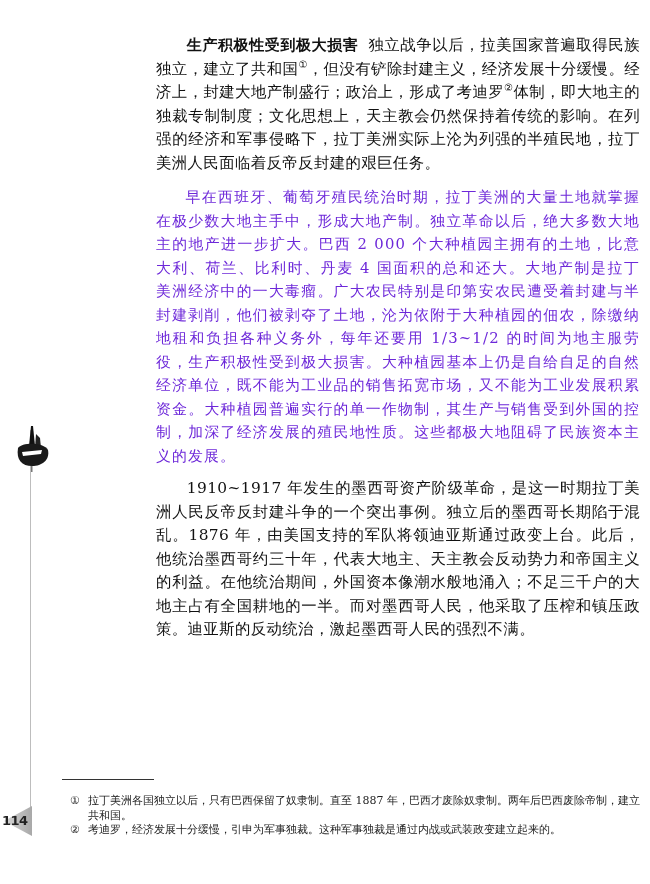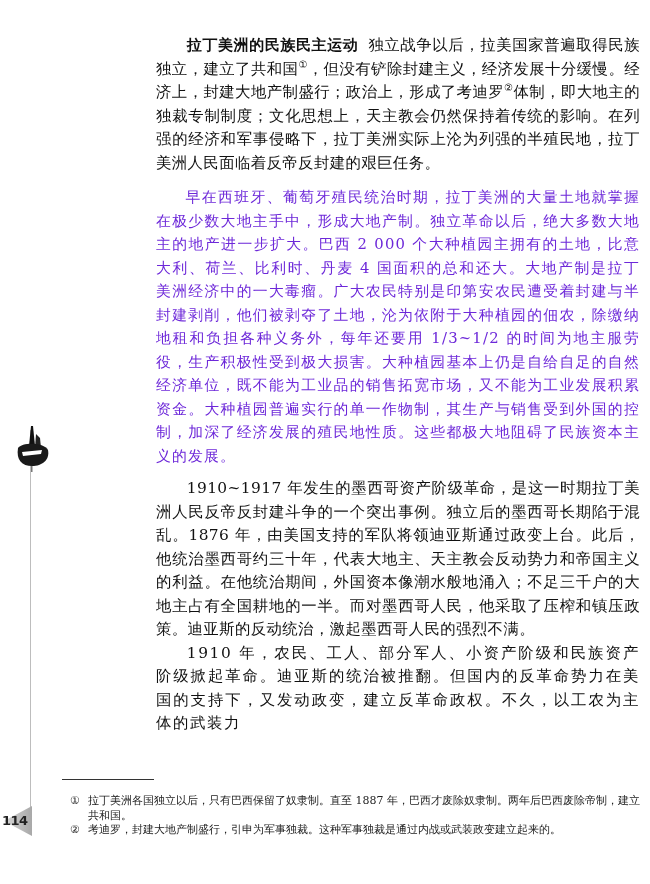--- a/index.html
+++ b/index.html
@@ -47,39 +47,38 @@
   <path d="M4,28 C8,22 30,22 34,30 C36,40 28,46 18,46 C8,46 2,40 4,28 Z" fill="#1a1a1a"></path>
   <path d="M8,32 L28,30 L27,34 L9,36 Z" fill="#fff"></path>
   <rect x="17" y="46" width="1.5" height="6" fill="#777"></rect>
 </svg>
 
 <div class="page-tab"></div>
 <div class="page-num">114</div>
 
 <div class="content">
   <p class="para indent">
-    <span class="heading">拉丁美洲的民族民主运动</span><span>独立战争以后，拉美国家普遍取得民族独立，建立了共和国</span><sup>①</sup><span>，但没有铲除封建主义，经济发展十分缓慢。经济上，封建大地产制盛行；政治上，形成了考迪罗</span><sup>②</sup><span>体制，即大地主的独裁专制制度；文化思想上，天主教会仍然保持着传统的影响。在列强的经济和军事侵略下，拉丁美洲实际上沦为列强的半殖民地，拉丁美洲人民面临着反帝反封建的艰巨任务。</span>
+    <span class="heading">生产积极性受到极大损害</span><span>独立战争以后，拉美国家普遍取得民族独立，建立了共和国</span><sup>①</sup><span>，但没有铲除封建主义，经济发展十分缓慢。经济上，封建大地产制盛行；政治上，形成了考迪罗</span><sup>②</sup><span>体制，即大地主的独裁专制制度；文化思想上，天主教会仍然保持着传统的影响。在列强的经济和军事侵略下，拉丁美洲实际上沦为列强的半殖民地，拉丁美洲人民面临着反帝反封建的艰巨任务。</span>
   </p>
 
   <div class="gap"></div>
 
   <div class="quote-block">
     <p class="para indent">早在西班牙、葡萄牙殖民统治时期，拉丁美洲的大量土地就掌握在极少数大地主手中，形成大地产制。独立革命以后，绝大多数大地主的地产进一步扩大。巴西 2 000 个大种植园主拥有的土地，比意大利、荷兰、比利时、丹麦 4 国面积的总和还大。大地产制是拉丁美洲经济中的一大毒瘤。广大农民特别是印第安农民遭受着封建与半封建剥削，他们被剥夺了土地，沦为依附于大种植园的佃农，除缴纳地租和负担各种义务外，每年还要用 1/3~1/2 的时间为地主服劳役，生产积极性受到极大损害。大种植园基本上仍是自给自足的自然经济单位，既不能为工业品的销售拓宽市场，又不能为工业发展积累资金。大种植园普遍实行的单一作物制，其生产与销售受到外国的控制，加深了经济发展的殖民地性质。这些都极大地阻碍了民族资本主义的发展。</p>
   </div>
 
   <div class="gap"></div>
 
   <p class="para indent">1910~1917 年发生的墨西哥资产阶级革命，是这一时期拉丁美洲人民反帝反封建斗争的一个突出事例。独立后的墨西哥长期陷于混乱。1876 年，由美国支持的军队将领迪亚斯通过政变上台。此后，他统治墨西哥约三十年，代表大地主、天主教会反动势力和帝国主义的利益。在他统治期间，外国资本像潮水般地涌入；不足三千户的大地主占有全国耕地的一半。而对墨西哥人民，他采取了压榨和镇压政策。迪亚斯的反动统治，激起墨西哥人民的强烈不满。</p>
-  <p class="para indent" style="letter-spacing:1.6px;">1910 年，农民、工人、部分军人、小资产阶级和民族资产阶级掀起革命。迪亚斯的统治被推翻。但国内的反革命势力在美国的支持下，又发动政变，建立反革命政权。不久，以工农为主体的武装力</p>
 </div>
 
 <div class="footnote-rule"></div>
 
 <div class="footnotes">
   <p class="fn">
     <span class="fn-mark">①</span>
     <span class="fn-text">拉丁美洲各国独立以后，只有巴西保留了奴隶制。直至 1887 年，巴西才废除奴隶制。两年后巴西废除帝制，建立共和国。</span>
   </p>
   <p class="fn">
     <span class="fn-mark">②</span>
-    <span class="fn-text">考迪罗，封建大地产制盛行，引申为军事独裁。这种军事独裁是通过内战或武装政变建立起来的。</span>
+    <span class="fn-text">考迪罗，经济发展十分缓慢，引申为军事独裁。这种军事独裁是通过内战或武装政变建立起来的。</span>
   </p>
 </div>
 
 </body></html>

